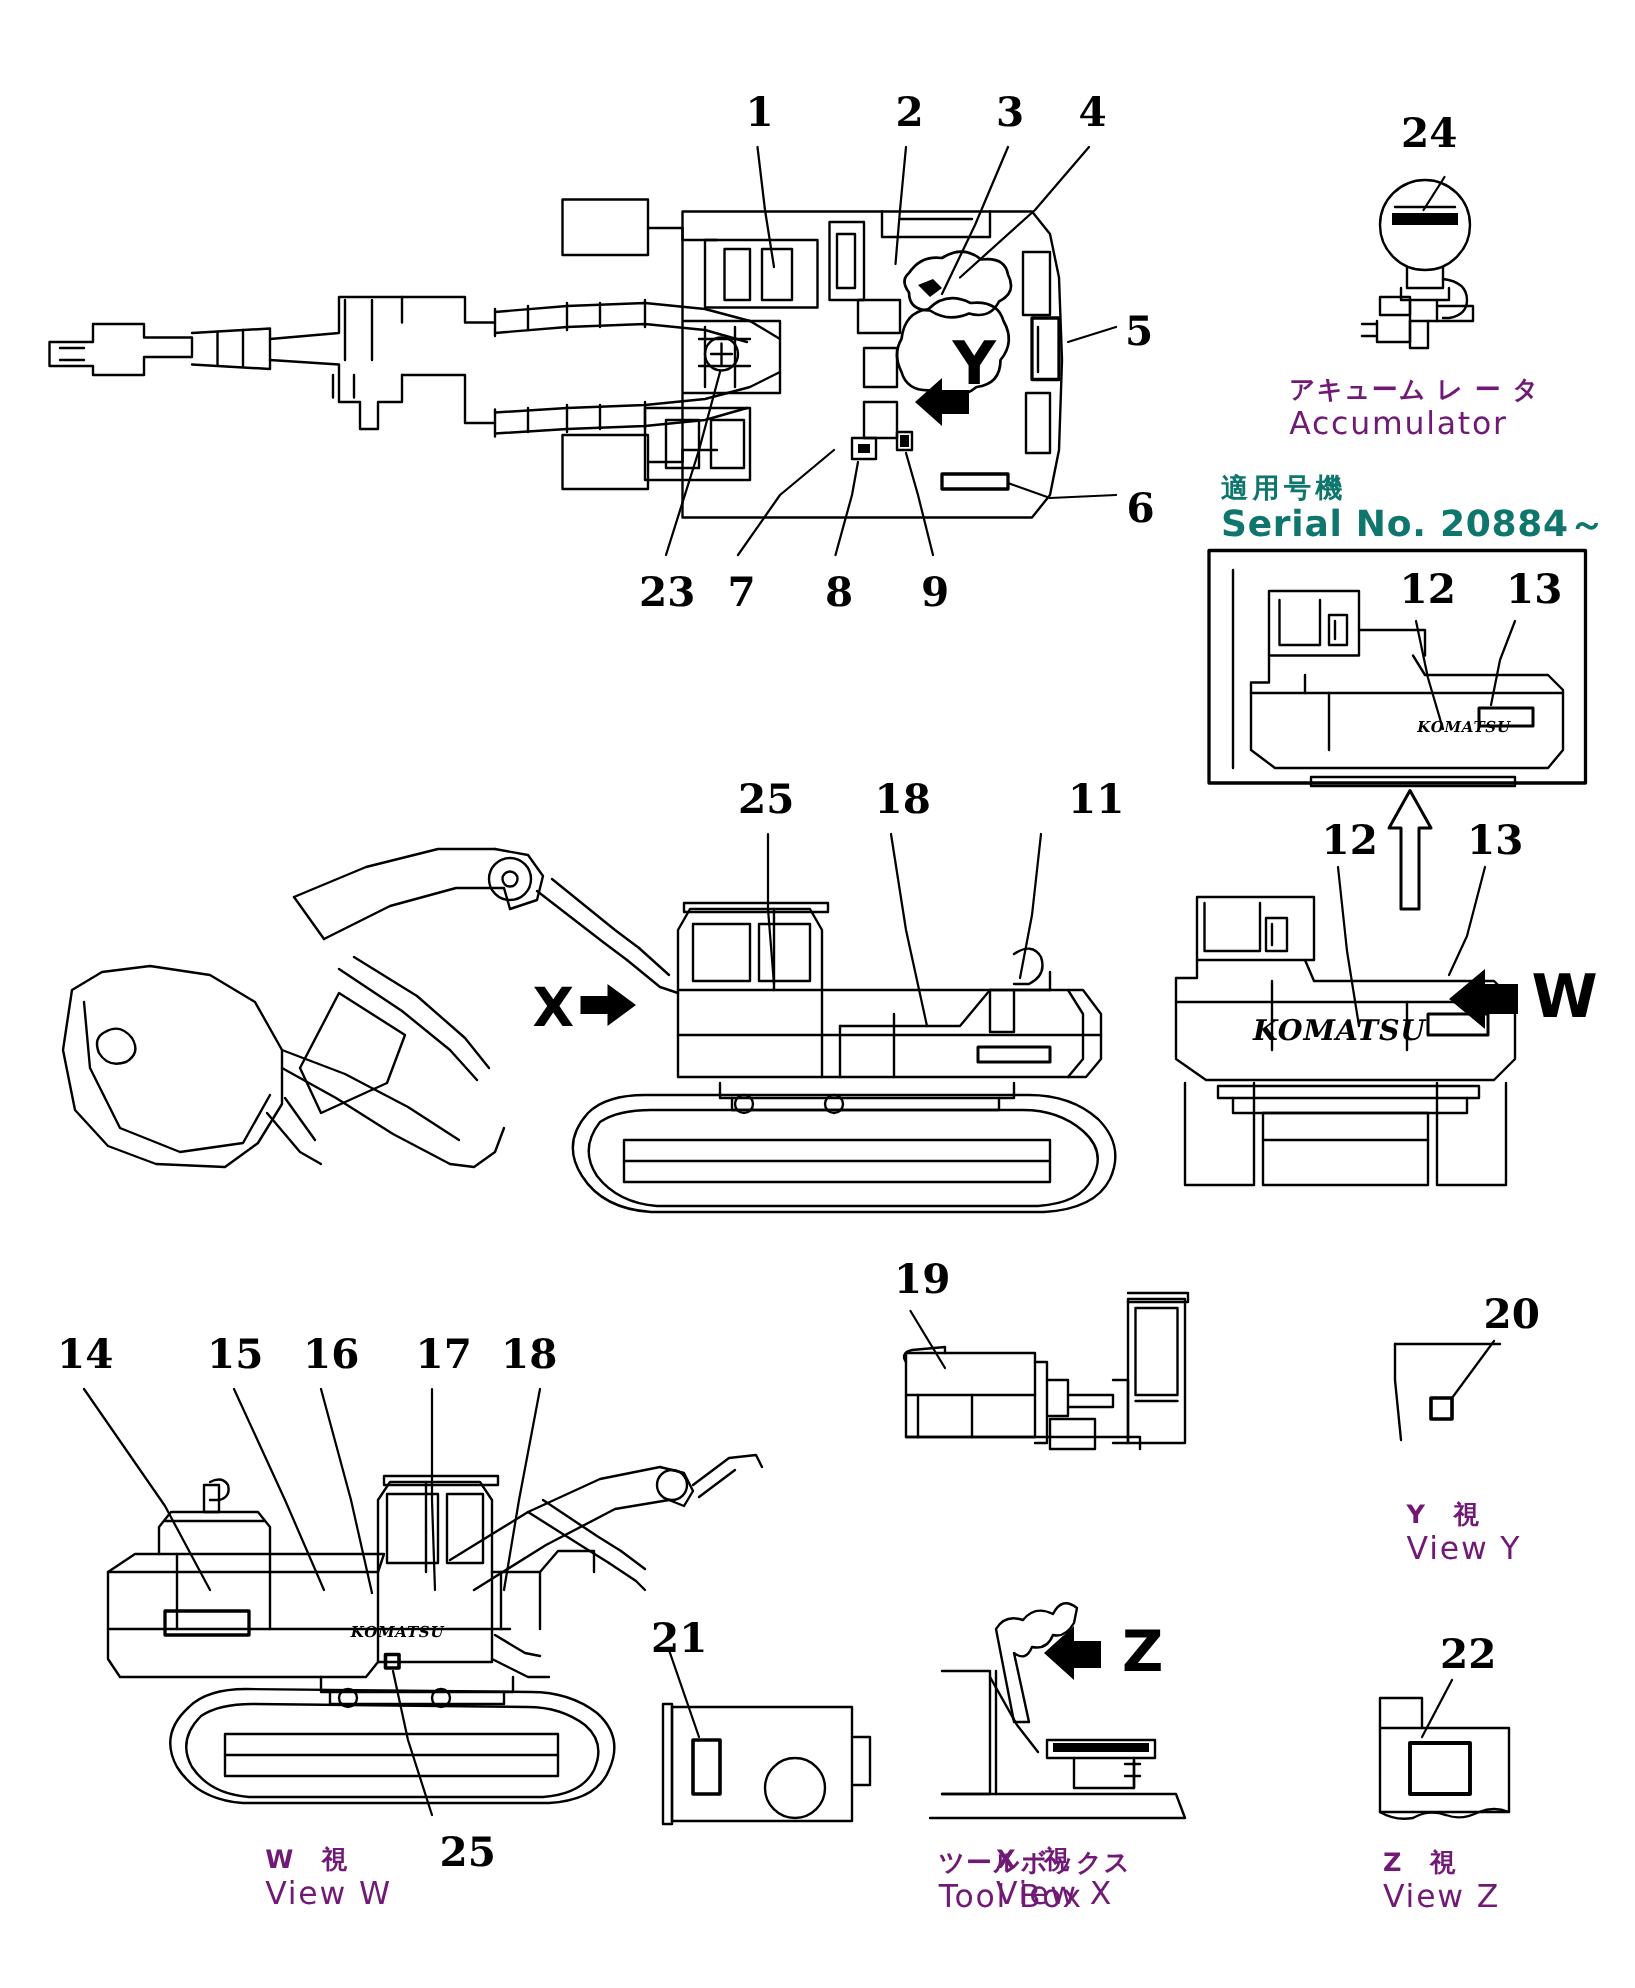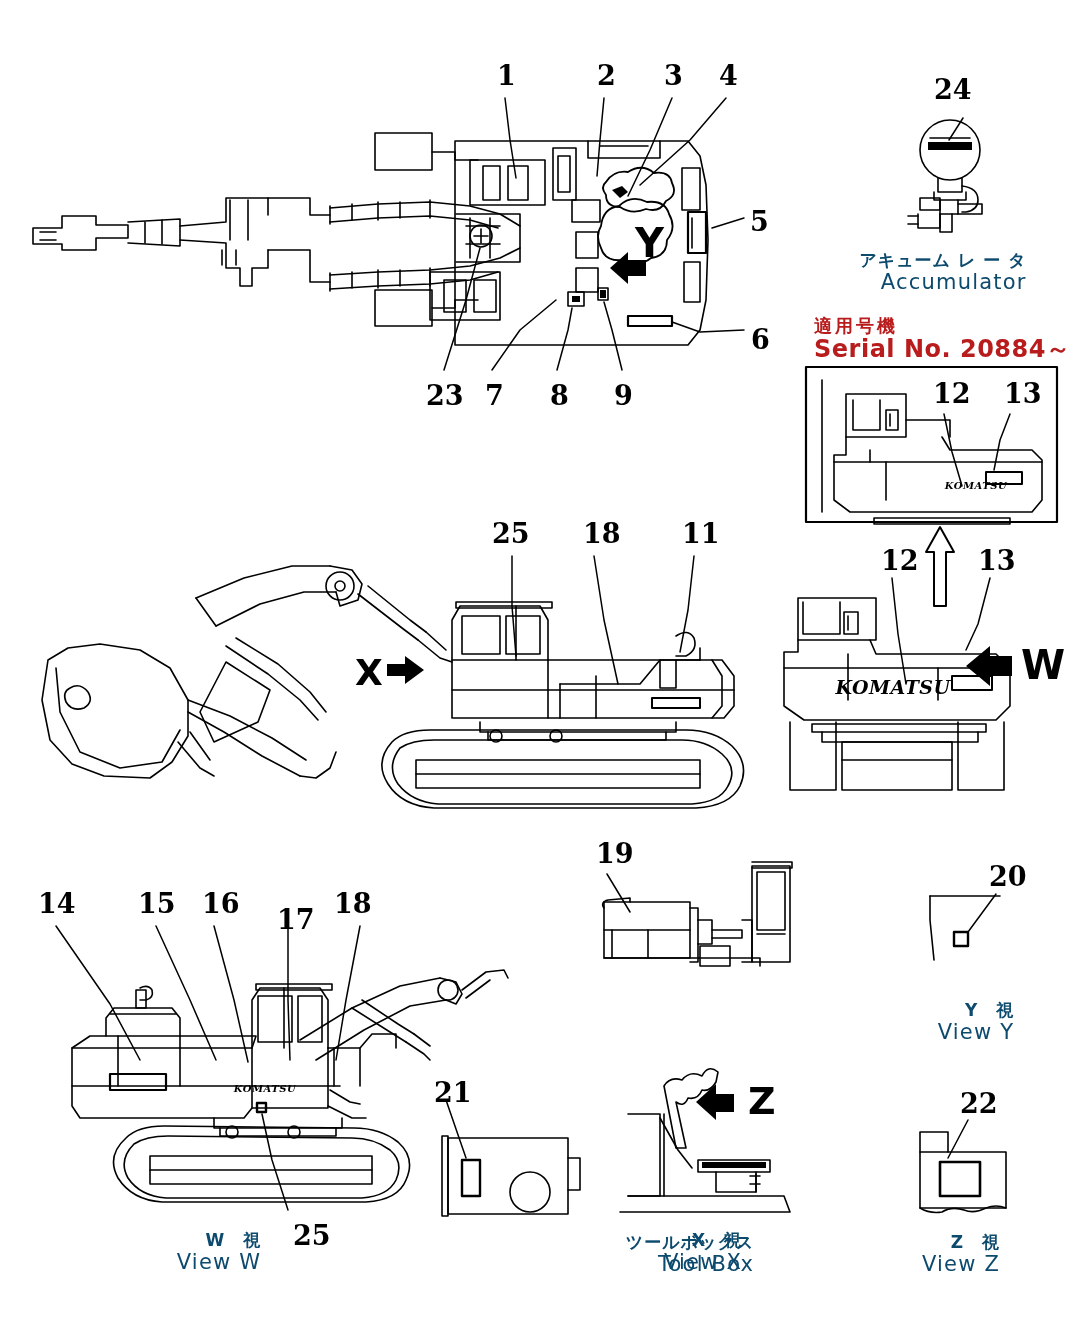--- a/index.html
+++ b/index.html
@@ -37,42 +37,42 @@
   .bigletter {
     position: absolute;
     font-family: "DejaVu Sans", sans-serif;
     font-size: 34px;
     font-weight: 800;
     color: #000;
     line-height: 1;
   }
   .caption {
     position: absolute;
-    text-align: right;
-    color: #0c4a6e;
+    text-align: left;
+    color: #701a75;
     line-height: 1.18;
     white-space: nowrap;
   }
   .caption .jp {
     display: block;
     font-family: "DejaVu Sans", sans-serif;
     font-size: 17px;
     font-weight: 700;
     letter-spacing: 1px;
   }
   .caption .en {
     display: block;
     font-family: "DejaVu Sans", sans-serif;
     font-size: 21px;
     font-weight: 400;
     letter-spacing: 1.2px;
   }
   .serialblk {
     position: absolute;
-    color: #b91c1c;
+    color: #0f766e;
     white-space: nowrap;
     line-height: 1.12;
   }
   .serialblk .jp {
     display: block;
     font-family: "DejaVu Sans", sans-serif;
     font-size: 18px;
     font-weight: 700;
     letter-spacing: 3px;
   }
@@ -451,25 +451,25 @@
   <div class="callout" style="left:485px;  top:382px;">7</div>
   <div class="callout" style="left:550px;  top:382px;">8</div>
   <div class="callout" style="left:614px;  top:382px;">9</div>
   <div class="callout" style="left:934px;  top:76px;">24</div>
   <div class="callout" style="left:933px;  top:380px;">12</div>
   <div class="callout" style="left:1004px; top:380px;">13</div>
   <div class="callout" style="left:881px;  top:547px;">12</div>
   <div class="callout" style="left:978px;  top:547px;">13</div>
   <div class="callout" style="left:492px;  top:520px;">25</div>
   <div class="callout" style="left:583px;  top:520px;">18</div>
-  <div class="callout" style="left:682px;  top:520px;">11</div>
+  <div class="callout" style="left:712px;  top:520px;">11</div>
   <div class="callout" style="left:38px;   top:890px;">14</div>
   <div class="callout" style="left:138px;  top:890px;">15</div>
   <div class="callout" style="left:202px;  top:890px;">16</div>
-  <div class="callout" style="left:277px;  top:890px;margin-top:16px;">17</div>
+  <div class="callout" style="left:277px;  top:890px;">17</div>
   <div class="callout" style="left:334px;  top:890px;">18</div>
   <div class="callout" style="left:293px;  top:1222px;">25</div>
   <div class="callout" style="left:596px;  top:840px;">19</div>
   <div class="callout" style="left:989px;  top:863px;">20</div>
   <div class="callout" style="left:434px;  top:1079px;">21</div>
   <div class="callout" style="left:960px;  top:1090px;">22</div>
 
   <div class="bigletter" style="left:635px; top:223px; font-size:40px;">Y</div>
   <div class="bigletter" style="left:355px; top:655px; font-size:36px;">X</div>
   <div class="bigletter" style="left:1021px; top:645px; font-size:40px;">W</div>

